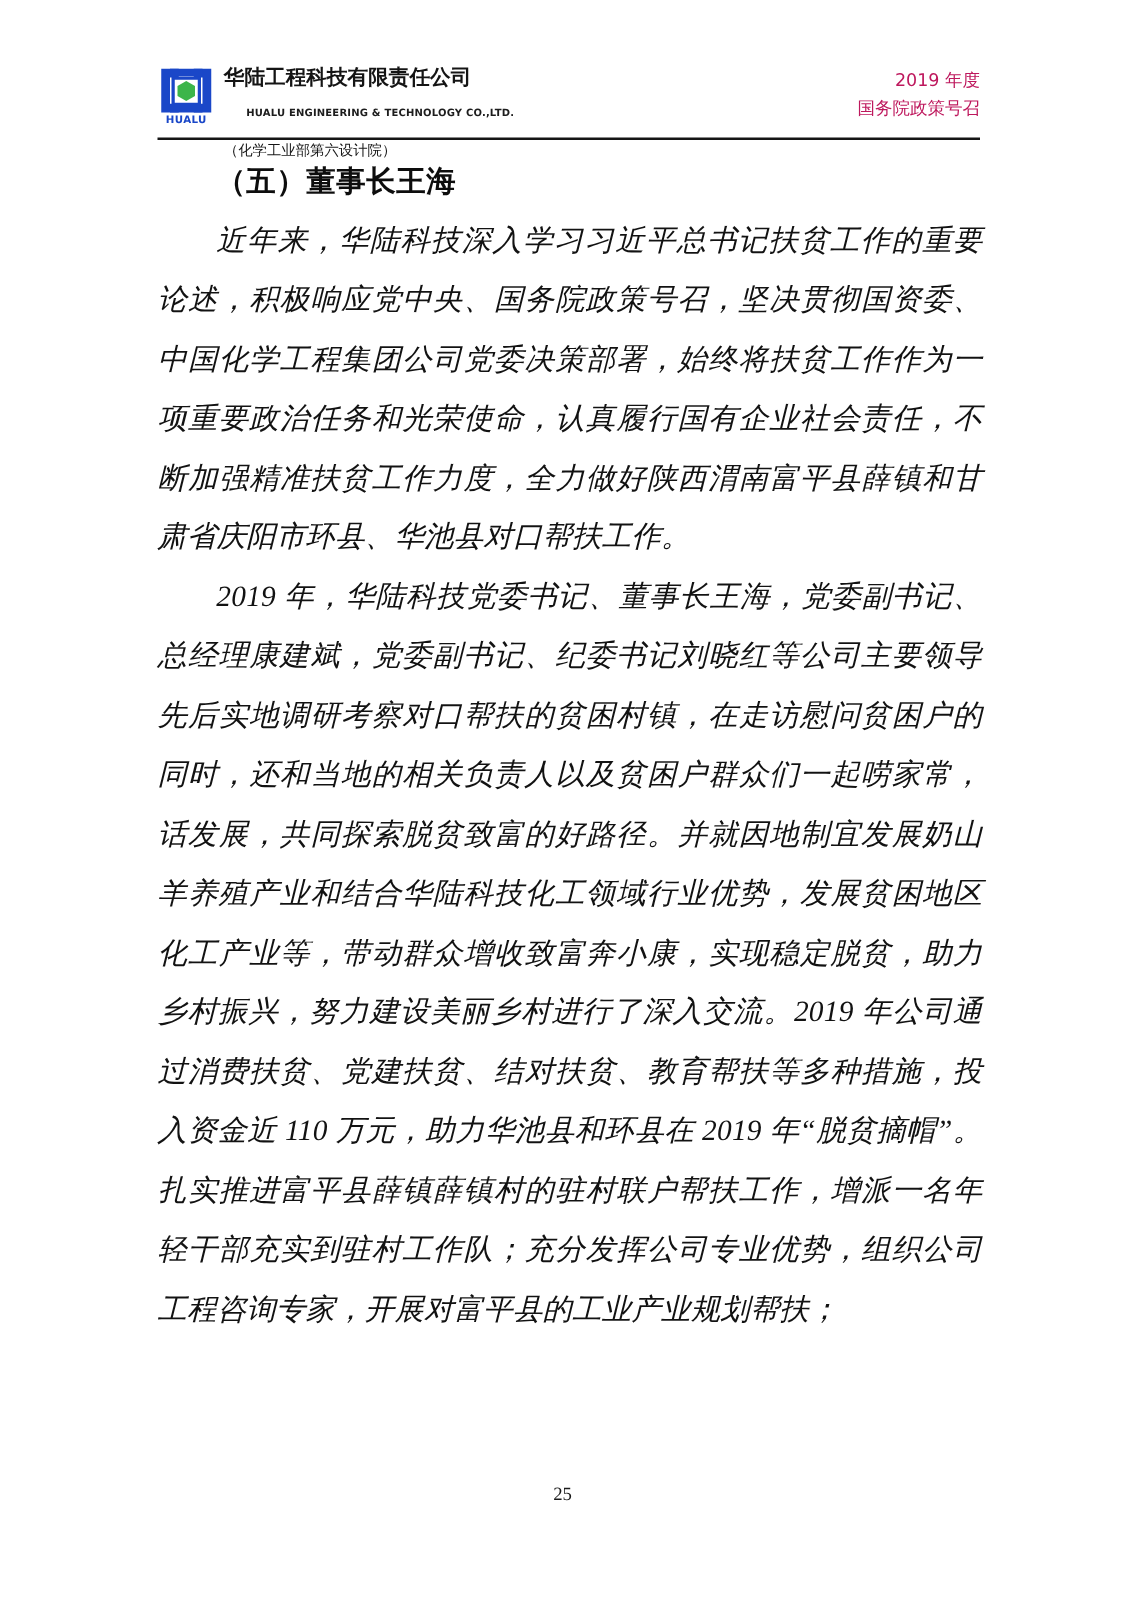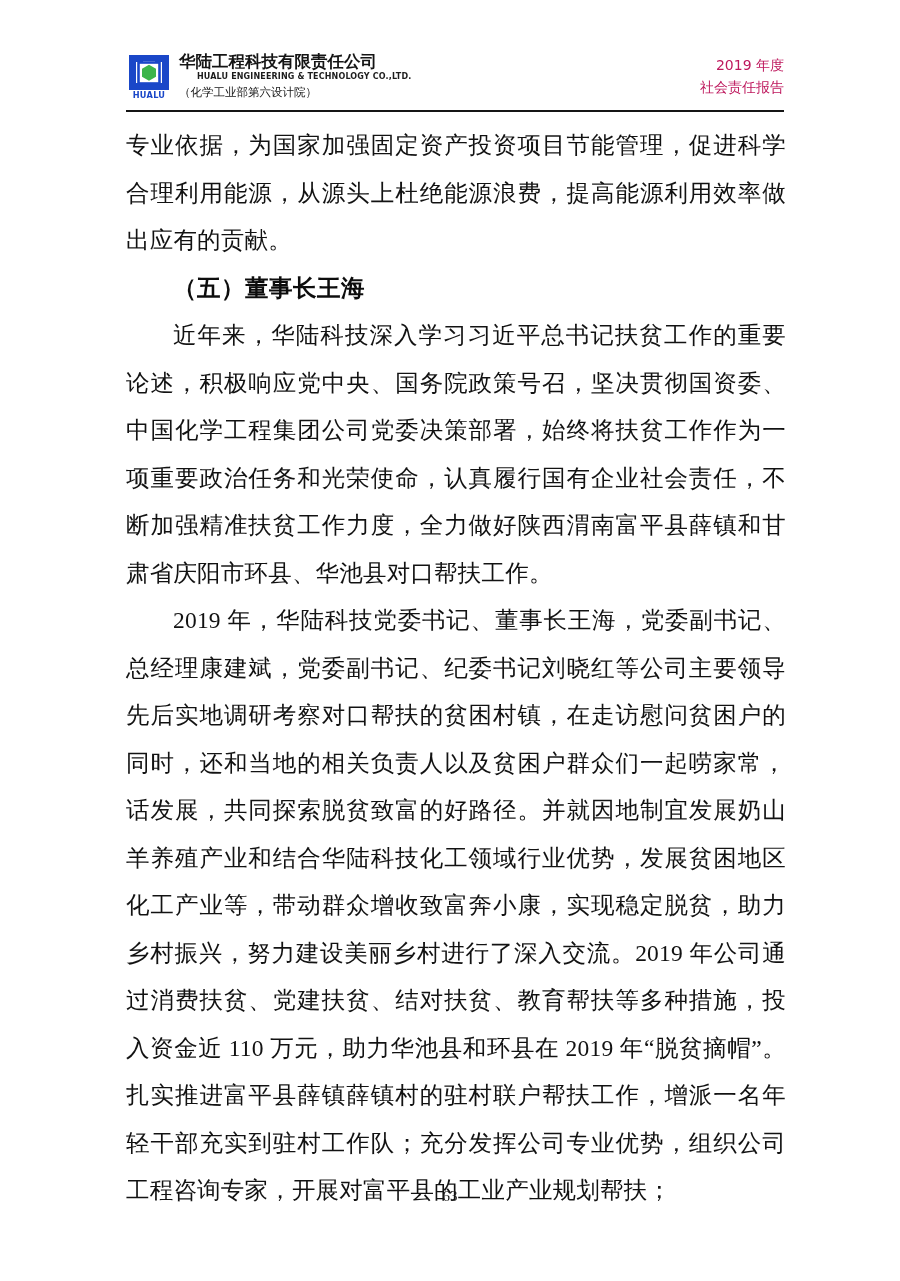--- a/index.html
+++ b/index.html
@@ -38,20 +38,21 @@
     width: 46px;
     height: 48px;
     flex: 0 0 auto;
   }
   .logo-mark svg { display: block; }
   .brand-text {
     display: flex;
     flex-direction: column;
     justify-content: flex-start;
     padding-top: 1px;
+    gap: 14px;
   }
   .brand-cn {
     font-family: "DejaVu Sans", "Liberation Sans", sans-serif;
     font-size: 16.5px;
     font-weight: 700;
     letter-spacing: 0px;
     line-height: 1.12;
     color: #141414;
     white-space: nowrap;
   }
@@ -106,21 +107,21 @@
   .para {
     font-size: 23.5px;
     line-height: 47.5px;
     letter-spacing: 0.2px;
     text-align: justify;
     text-justify: inter-ideograph;
     margin: 0;
     color: #121212;
     font-family: "Liberation Serif", "DejaVu Serif", serif;
   }
-  .para.indent { text-indent: 2em; }
+  .para.indent { text-indent: 2em; font-style: italic; }
 
   .section-heading {
     font-size: 23.5px;
     line-height: 47.5px;
     font-weight: 700;
     margin: 0;
     text-indent: 2em;
     color: #0d0d0d;
     font-family: "DejaVu Sans", "Liberation Sans", sans-serif;
     letter-spacing: 0.5px;
@@ -164,29 +165,28 @@
 
       <span class="brand-text">
         <span class="brand-cn">华陆工程科技有限责任公司</span>
         <span class="brand-en">HUALU ENGINEERING &amp; TECHNOLOGY CO.,LTD.</span>
         <span class="brand-sub">（化学工业部第六设计院）</span>
       </span>
     </div>
 
     <div class="report-title">
       <div>2019 年度</div>
-      <div>社会责任报告</div>
+      <div>国务院政策号召</div>
     </div>
 
   </div>
 
   <div class="header-rule"></div>
 
   <div class="doc-body">
-    <p class="para">专业依据，为国家加强固定资产投资项目节能管理，促进科学合理利用能源，从源头上杜绝能源浪费，提高能源利用效率做出应有的贡献。</p>
     <h2 class="section-heading">（五）董事长王海</h2>
     <p class="para indent">近年来，华陆科技深入学习习近平总书记扶贫工作的重要论述，积极响应党中央、国务院政策号召，坚决贯彻国资委、中国化学工程集团公司党委决策部署，始终将扶贫工作作为一项重要政治任务和光荣使命，认真履行国有企业社会责任，不断加强精准扶贫工作力度，全力做好陕西渭南富平县薛镇和甘肃省庆阳市环县、华池县对口帮扶工作。</p>
     <p class="para indent">2019 年，华陆科技党委书记、董事长王海，党委副书记、总经理康建斌，党委副书记、纪委书记刘晓红等公司主要领导先后实地调研考察对口帮扶的贫困村镇，在走访慰问贫困户的同时，还和当地的相关负责人以及贫困户群众们一起唠家常，话发展，共同探索脱贫致富的好路径。并就因地制宜发展奶山羊养殖产业和结合华陆科技化工领域行业优势，发展贫困地区化工产业等，带动群众增收致富奔小康，实现稳定脱贫，助力乡村振兴，努力建设美丽乡村进行了深入交流。2019 年公司通过消费扶贫、党建扶贫、结对扶贫、教育帮扶等多种措施，投入资金近 110 万元，助力华池县和环县在 2019 年“脱贫摘帽”。扎实推进富平县薛镇薛镇村的驻村联户帮扶工作，增派一名年轻干部充实到驻村工作队；充分发挥公司专业优势，组织公司工程咨询专家，开展对富平县的工业产业规划帮扶；</p>
   </div>
 
-  <div class="page-number">63</div>
+  <div class="page-number">25</div>
 
 </div>
 
 </body></html>

